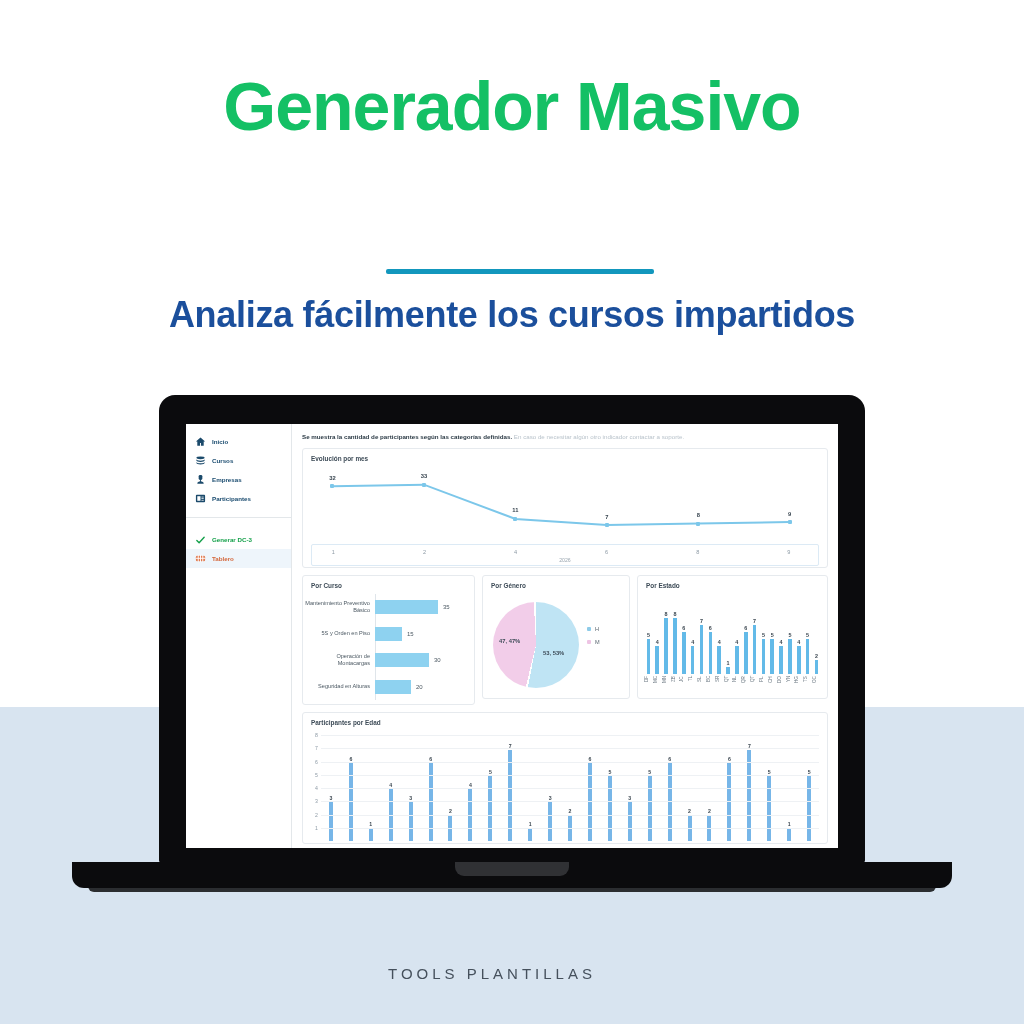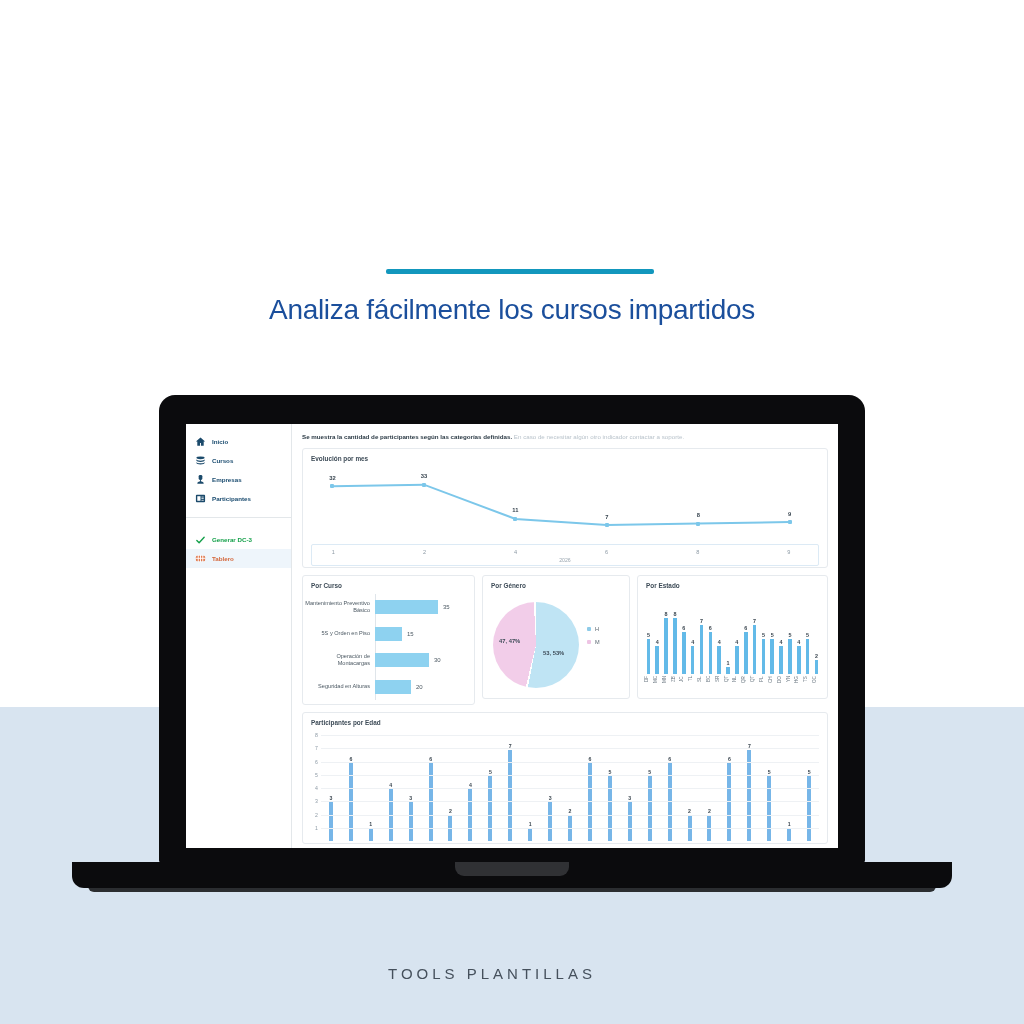--- a/index.html
+++ b/index.html
@@ -29,22 +29,22 @@
 
   #rule {
     position: absolute; left: 386px; top: 269px; width: 268px; height: 5px;
     background: #1297bd; border-radius: 2px;
   }
 
   #subtitle {
     position: absolute; left: 0; top: 294px; width: 1024px;
     text-align: center;
     color: #1b4f9c;
-    font-weight: 400;
-    font-size: 28px;
+    font-weight: 700;
+    font-size: 36px;
     letter-spacing: -0.3px;
   }
 
   #footer-brand {
     position: absolute; left: 0; top: 965px; width: 984px;
     text-align: center;
     color: #45505c;
     font-size: 15px;
     letter-spacing: 4px;
     font-weight: 400;
@@ -190,20 +190,21 @@
   .edad-val { font-size: 5.2px; font-weight: 700; color: #39454f; margin-bottom: 1px; }
   .edad-bar { width: 4px; background: #77b6e8; }
 </style>
 </head>
 <body>
 
 <div id="bg-top"></div>
 <div id="bg-bottom"></div>
 
 <div id="headline">
+  <span>Generador Masivo</span>
 </div>
 
 <div id="rule"></div>
 
 <div id="subtitle">Analiza fácilmente los cursos impartidos</div>
 
 <div id="footer-brand">TOOLS PLANTILLAS</div>
 
 <div id="laptop">
   <div id="laptop-lid"></div>

